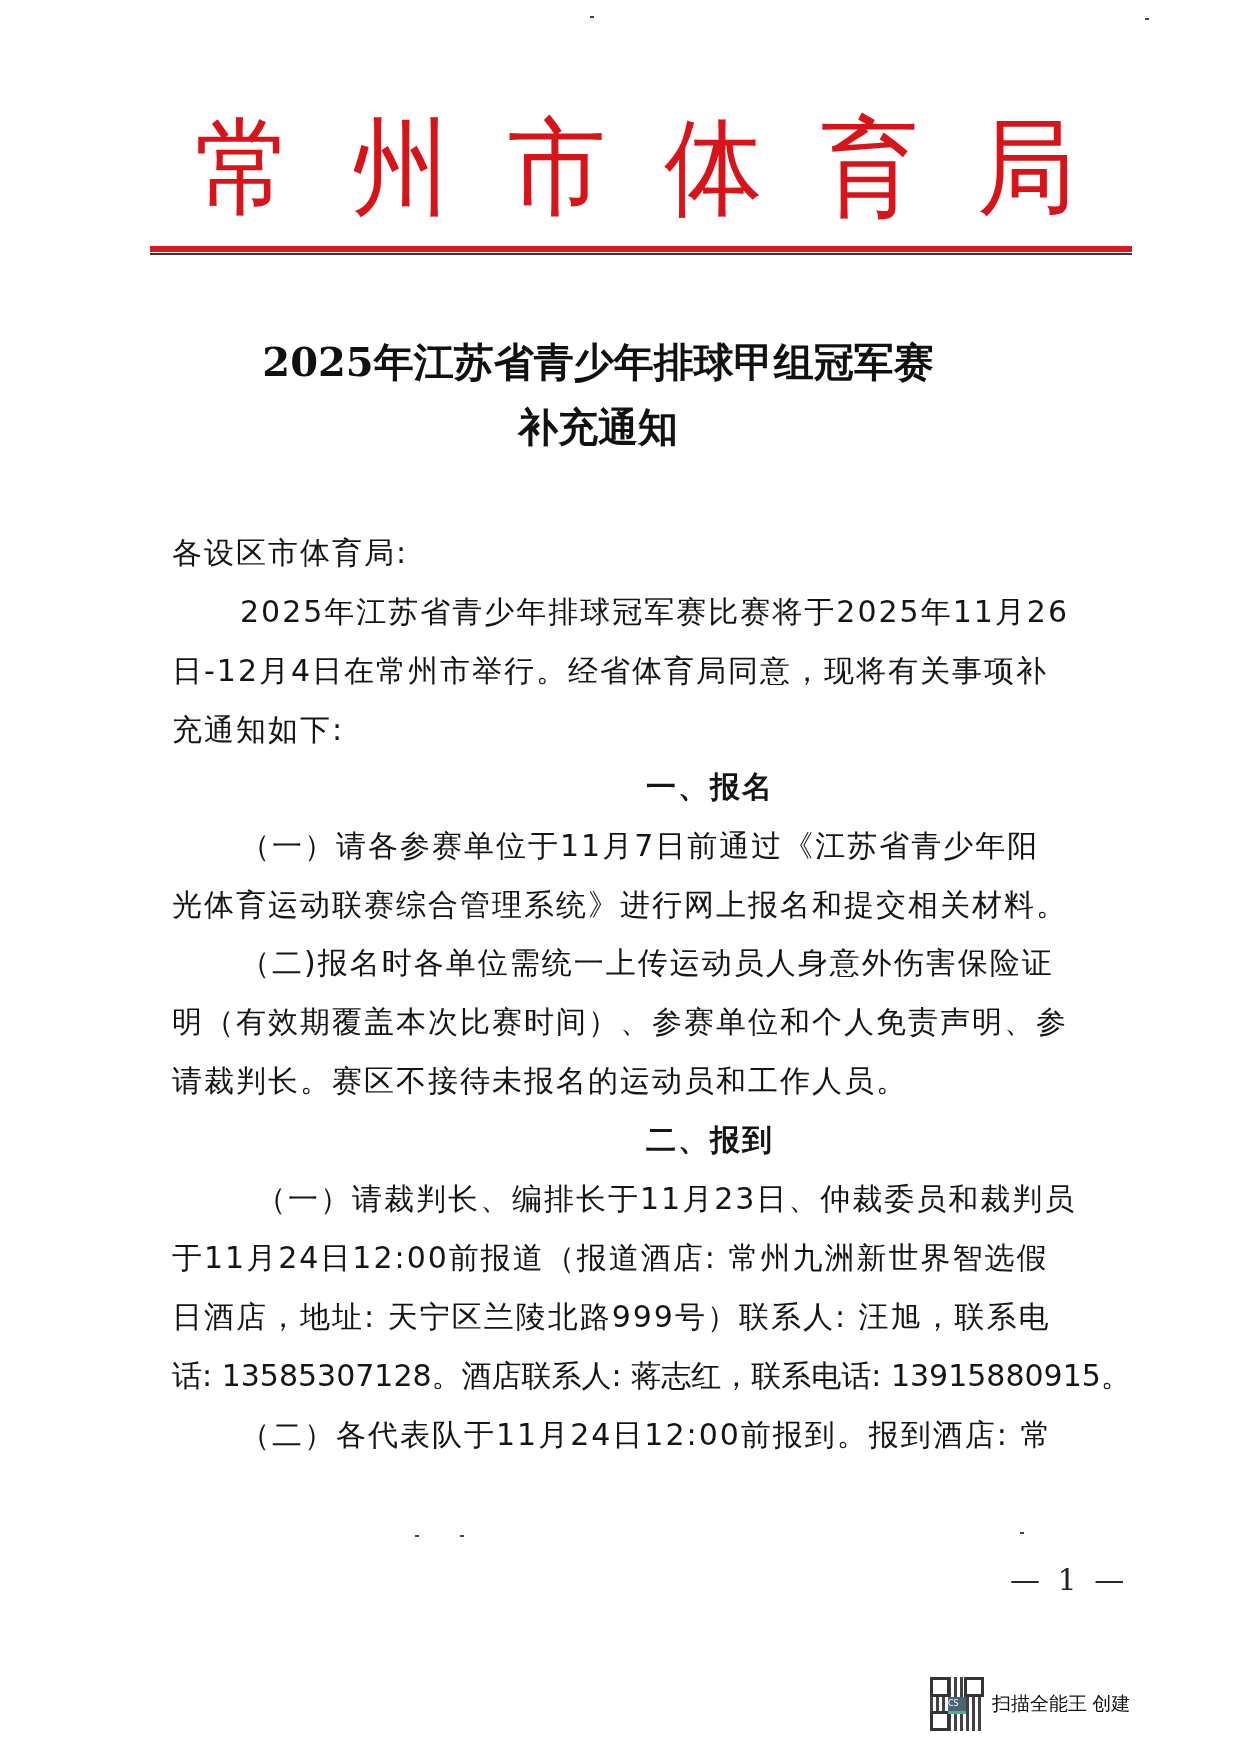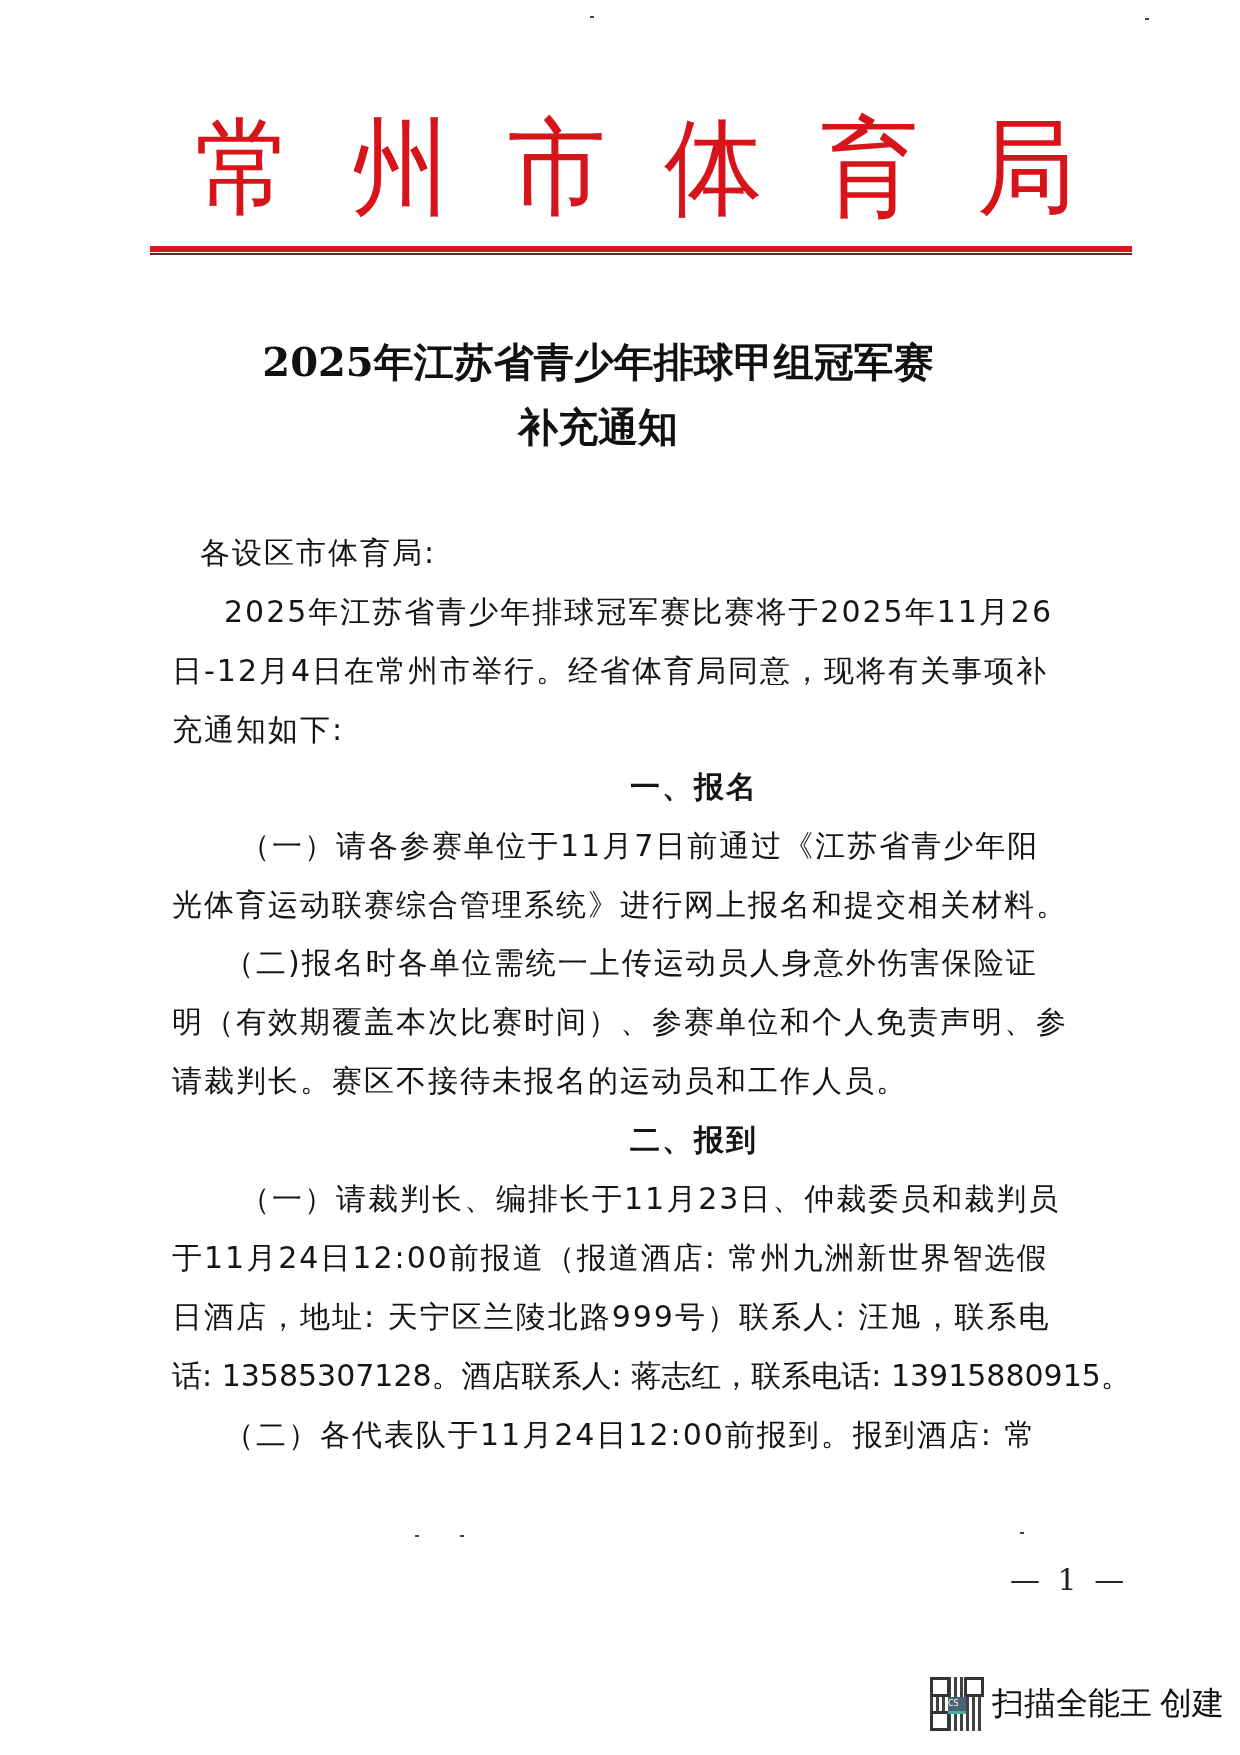--- a/index.html
+++ b/index.html
@@ -18,21 +18,21 @@
       position: absolute; left: 0; width: 1240px; text-align: center;
       font-family: "DejaVu Serif", serif; font-weight: bold; font-size: 40px; color: #111;
     }
     .doc-title.l1 { top: 335px; left: -22px; }
     .doc-title.l2 { top: 400px; left: -22px; }
     .body-text {
       position: absolute; left: 172px; width: 940px;
       font-family: "DejaVu Sans", sans-serif; font-size: 30px; color: #151515;
       letter-spacing: 2px; white-space: nowrap;
     }
-    .indent { left: 224px; }
+    .indent { left: 240px; }
     .section-head { font-weight: bold; font-family: "DejaVu Sans", sans-serif; text-align: center; }
     .page-num {
       position: absolute; left: 1010px; top: 1562px;
       font-family: "DejaVu Serif", serif; font-size: 30px; color: #222; letter-spacing: 4px;
     }
     .watermark {
       position: absolute; left: 930px; top: 1677px; display: flex; align-items: center; gap: 8px;
     }
     .qr {
       width: 54px; height: 54px; position: relative;
@@ -45,21 +45,21 @@
       content: ""; position: absolute; width: 14px; height: 14px; border: 3px solid #111; background: #fff;
     }
     .qr::before { left: 0; top: 0; }
     .qr::after { right: 0; top: 0; }
     .qr .cs {
       position: absolute; left: 18px; top: 20px; width: 18px; height: 14px; background: #2a4a5a;
       color: #fff; font-size: 8px; font-family: "DejaVu Sans", sans-serif; text-align: left; line-height: 14px;
       border-bottom: 3px solid #27a58a;
     }
     .qr .q3 { position: absolute; left: 0; bottom: 0; width: 14px; height: 14px; border: 3px solid #111; background: #fff; }
-    .wm-text { font-family: Liberation Serif, serif; font-size: 32px; color: #111; }
+    .wm-text { font-family: Liberation Sans, sans-serif; font-size: 19px; color: #111; }
     .speck { position: absolute; width: 4px; height: 2px; background: #444; }
   </style>
 </head>
 <body>
 
 <div>
   <div class="header-title">
     <span>常</span>
     <span>州</span>
     <span>市</span>
@@ -67,21 +67,21 @@
     <span>育</span>
     <span>局</span>
   </div>
   <div class="red-rule"></div>
   <div class="dark-rule"></div>
 </div>
 
 <div class="doc-title l1">2025年江苏省青少年排球甲组冠军赛</div>
 <div class="doc-title l2">补充通知</div>
 
-<div class="body-text" style="top:533px;margin-left:28px;">各设区市体育局:</div>
+<div class="body-text" style="top:533px;">各设区市体育局:</div>
 
 <div class="body-text indent" style="top:592px;">2025年江苏省青少年排球冠军赛比赛将于2025年11月26</div>
 <div class="body-text" style="top:651px;">日-12月4日在常州市举行。经省体育局同意，现将有关事项补</div>
 <div class="body-text" style="top:710px;">充通知如下:</div>
 
 <div class="body-text indent section-head" style="top:767px;">一、报名</div>
 
 <div class="body-text indent" style="top:826px; left:240px;">（一）请各参赛单位于11月7日前通过《江苏省青少年阳</div>
 <div class="body-text" style="top:885px;">光体育运动联赛综合管理系统》进行网上报名和提交相关材料。</div>
 

